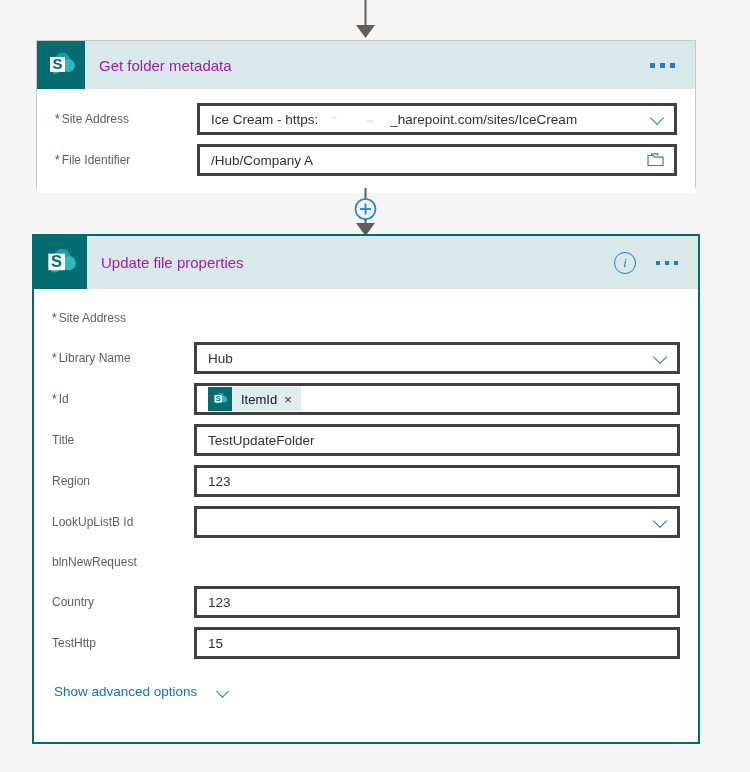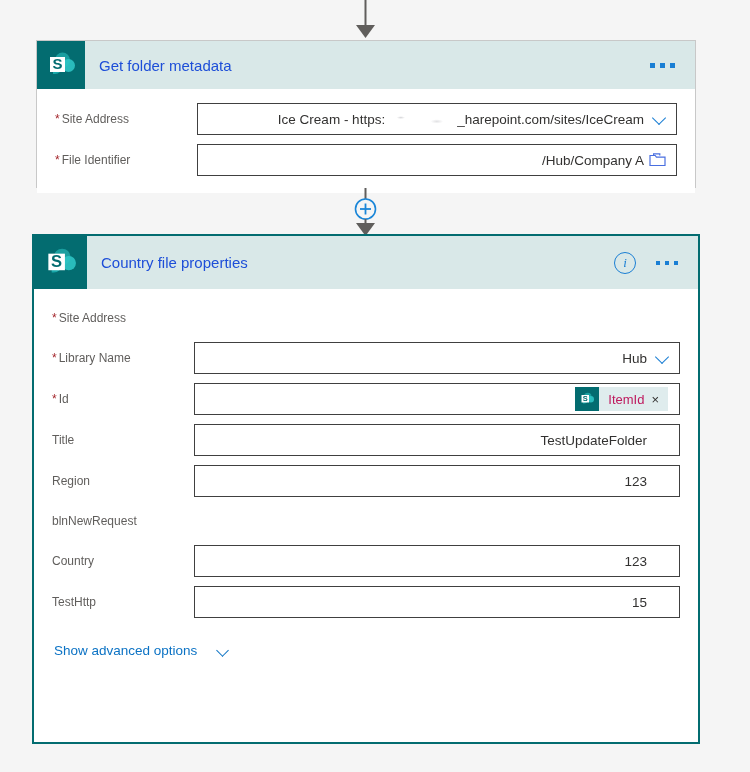--- a/index.html
+++ b/index.html
@@ -42,21 +42,21 @@
     flex: 0 0 auto;
     position: relative;
   }
   .card.selected .app-icon { width: 53px; height: 53px; }
 
   
   .sp-glyph { position: absolute; inset: 0; }
 
   .card-title {
     font-size: 15px;
-    color: #1d4ed8;
+    color: #a21caf;
     margin-left: 14px;
     white-space: nowrap;
     flex: 1 1 auto;
   }
 
   .header-actions {
     display: flex;
     align-items: center;
     gap: 18px;
     margin-right: 18px;
@@ -100,31 +100,30 @@
     color: #605e5c;
     line-height: 1.2;
     padding-right: 8px;
     white-space: nowrap;
   }
   .req { color: #a4262c; margin-right: 2px; }
 
   .field {
     flex: 1 1 auto;
     position: relative;
-    border: 1px solid #404040;
+    border: 3px solid #404040;
     background: #fff;
     height: 32px;
     display: flex;
     align-items: center;
     padding: 0 32px 0 11px;
     font-size: 13.5px;
     color: #323130;
     cursor: text;
     overflow: hidden;
-    justify-content: flex-end;
   }
   .field.sel { cursor: pointer; }
 
   .field-text { white-space: nowrap; }
 
   
   .redact {
     display: inline-block;
     width: 72px;
     height: 12px;
@@ -168,21 +167,21 @@
     max-width: 100%;
   }
   .token-icon {
     width: 24px; height: 24px;
     background: #036c70;
     position: relative;
     flex: 0 0 auto;
   }
   .token-label {
     font-size: 13px;
-    color: #be185d;
+    color: #0f172a;
     padding: 0 7px 0 9px;
     white-space: nowrap;
   }
   .token-x {
     font-size: 13px;
     color: #323130;
     padding-right: 9px;
     cursor: pointer;
     line-height: 1;
   }
@@ -287,21 +286,21 @@
     <div class="card-header">
       <div class="app-icon">
         <svg class="sp-glyph" viewBox="0 0 48 48">
           <circle cx="25.5" cy="19" r="7.5" fill="#1ea7a7" opacity="0.85"></circle>
           <circle cx="31.5" cy="24.5" r="6.5" fill="#2ec4c4" opacity="0.9"></circle>
           <path d="M25 26 a7 7 0 0 1 -7 7 h-2 v-14 h2 a7 7 0 0 1 7 7 z" fill="#1bb0b0" opacity="0.9"></path>
           <rect x="13" y="16" width="15" height="15" fill="#ffffff"></rect>
           <text x="20.5" y="28" font-family="Liberation Sans, sans-serif" font-size="15" font-weight="bold" fill="#036c70" text-anchor="middle">S</text>
         </svg>
       </div>
-      <div class="card-title">Country file properties</div>
+      <div class="card-title">Update file properties</div>
       <div class="header-actions">
         <div class="info-icon">i</div>
         <div class="ellipsis">
           <i></i>
             <i></i>
             <i></i>
         </div>
       </div>
     </div>
 
@@ -359,20 +358,27 @@
       <div class="row">
         <div class="row-label">Region</div>
         <div class="field">
           <span class="field-text">123</span>
         </div>
       </div>
 
       
 
       
+      <div class="row">
+        <div class="row-label">LookUpListB Id</div>
+        <div class="field sel">
+          <span class="field-text"></span>
+          <span class="chev"></span>
+        </div>
+      </div>
 
       
       <div class="row">
         <div class="row-label">blnNewRequest</div>
       </div>
 
       
       <div class="row">
         <div class="row-label">Country</div>
         <div class="field">

